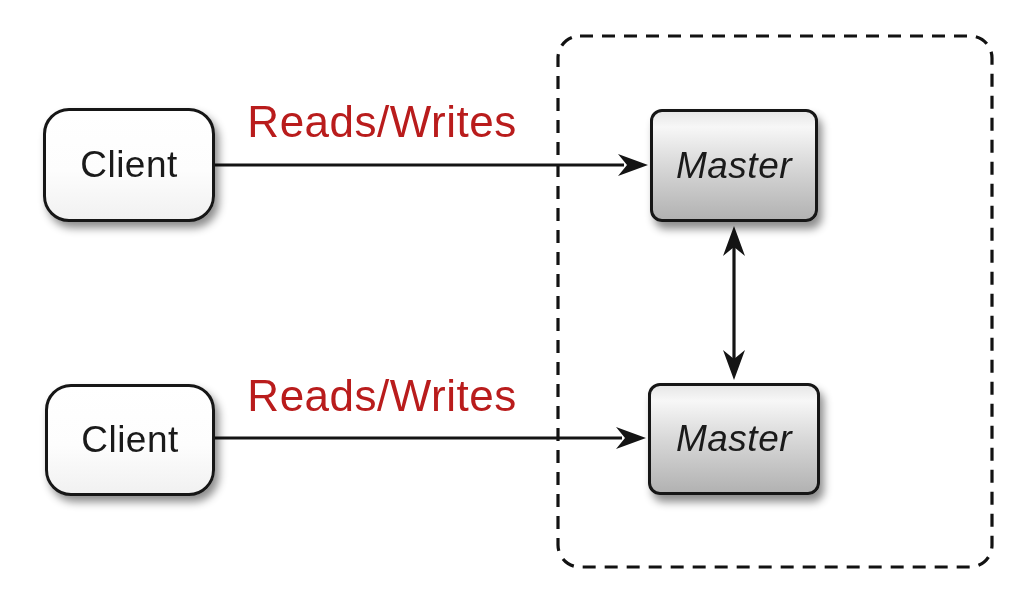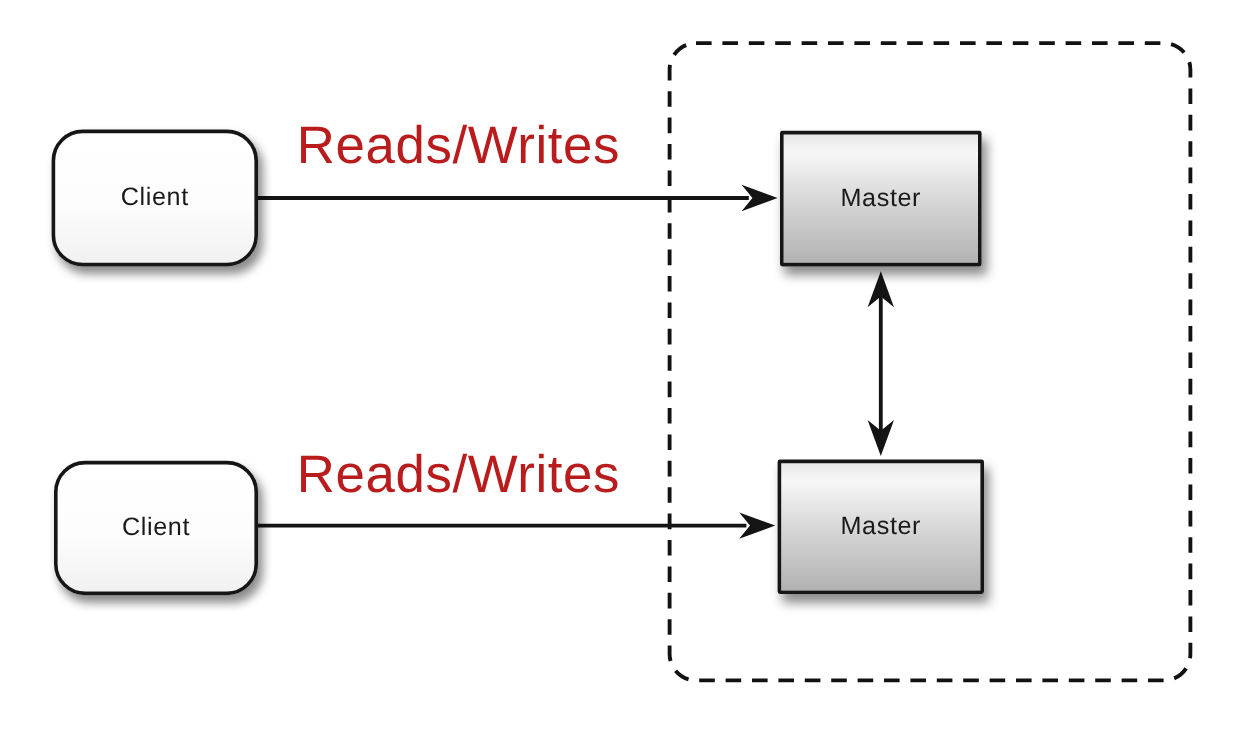--- a/index.html
+++ b/index.html
@@ -22,35 +22,36 @@
     z-index: 1;
   }
   .node {
     position: absolute;
     z-index: 2;
     display: flex;
     align-items: center;
     justify-content: center;
     box-sizing: border-box;
     border: 3px solid #161616;
-    font-size: 21px;
+    font-size: 37px;
     color: #1a1a1a;
     letter-spacing: 0.5px;
   }
   .client {
     border-radius: 26px;
     background: linear-gradient(180deg, #ffffff 0%, #fdfdfd 55%, #f1f1f1 100%);
     box-shadow: 4px 6px 8px rgba(0,0,0,0.45);
   }
   .client-top    { left: 43px;  top: 108px; width: 172px; height: 114px; }
   .client-bottom { left: 45px;  top: 384px; width: 170px; height: 112px; }
   .master {
-    border-radius: 2px;
+    border-radius: 12px;
     background: linear-gradient(180deg, #e7e7e7 0%, #f7f7f7 14%, #d8d8d8 50%, #b2b2b2 100%);
     box-shadow: 4px 7px 9px rgba(0,0,0,0.45);
+    font-style: italic;
   }
   .master-top    { left: 650px; top: 109px; width: 168px; height: 113px; }
   .master-bottom { left: 648px; top: 383px; width: 172px; height: 112px; }
   .edge-label {
     position: absolute;
     z-index: 3;
     transform: translate(-50%, -50%);
     font-size: 44px;
     color: #b91c1c;
     white-space: nowrap;

